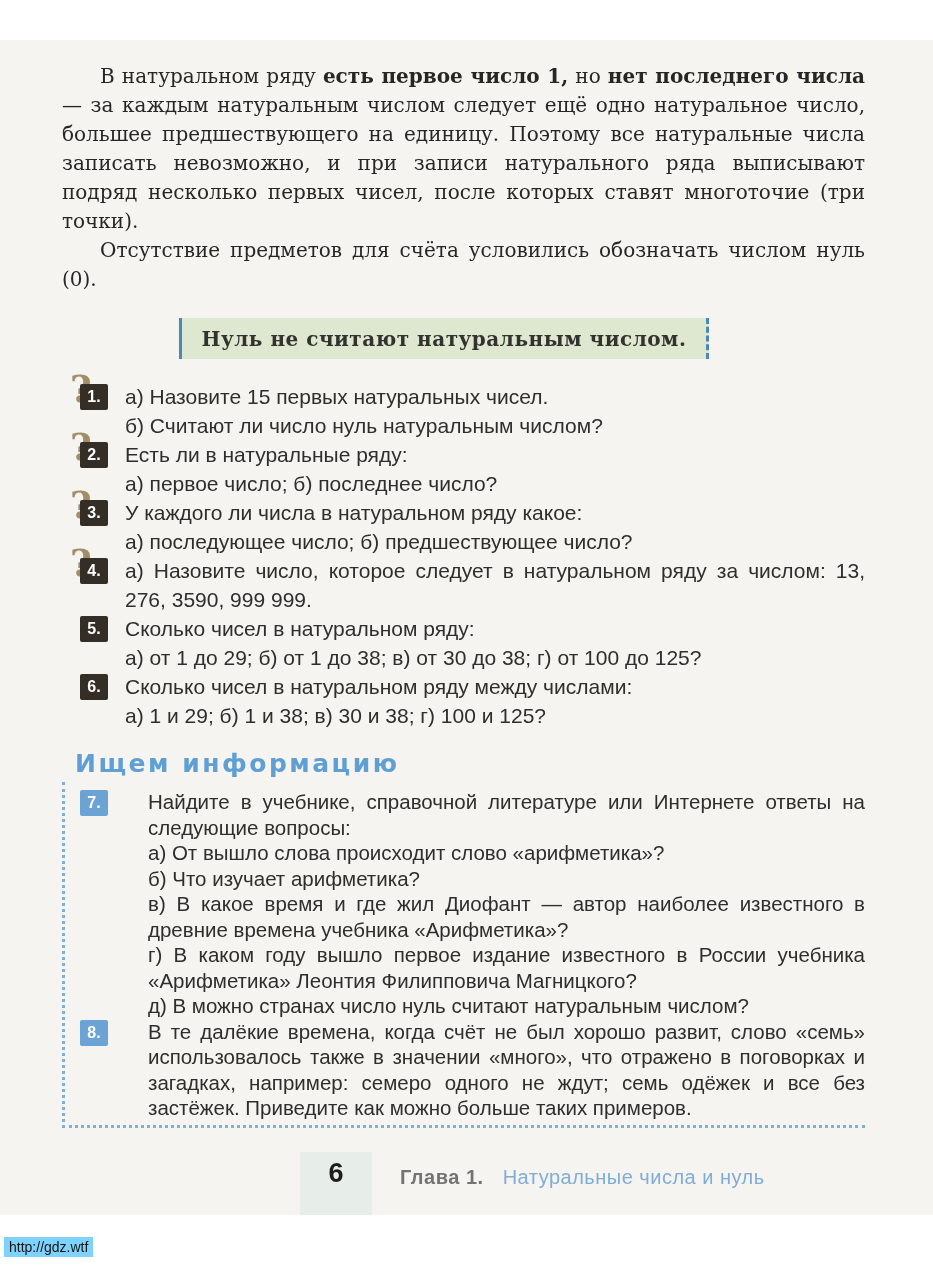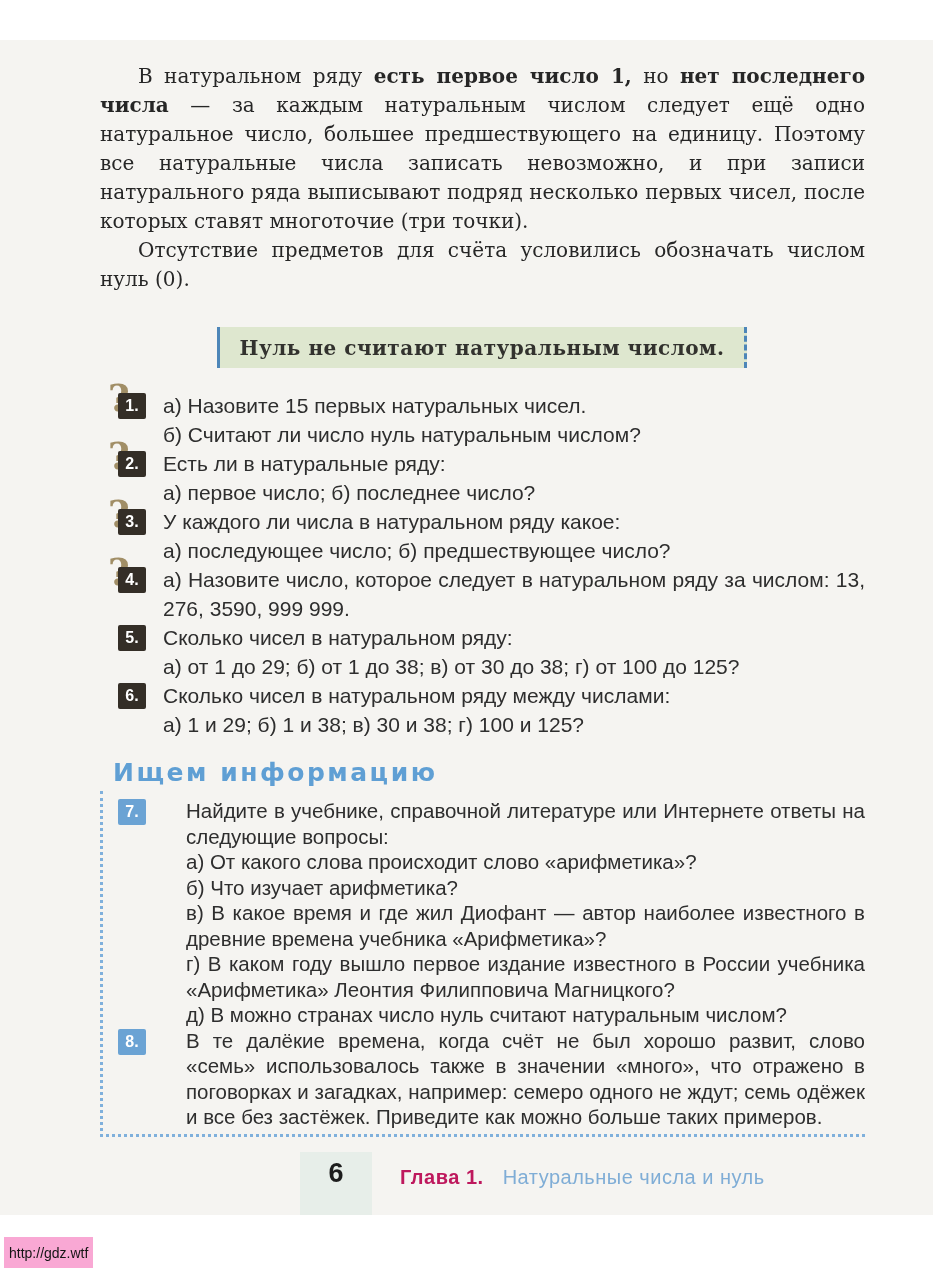--- a/index.html
+++ b/index.html
@@ -10,37 +10,37 @@
     overflow:hidden;
     font-family:"Liberation Sans",sans-serif;
     -webkit-font-smoothing:antialiased;
   }
   .scan-page{
     position:absolute;top:40px;left:0;
     width:933px;height:1175px;
     background:#f5f4f1;
   }
   .content{
-    padding:22px 68px 0 100px;
+    padding:22px 68px 0 62px;
     color:#2b2b2b;
   }
   
   .intro p{
     margin:0;
     font-family:"DejaVu Serif","Liberation Serif",serif;
     font-size:20px;
     line-height:29px;
     text-align:justify;
     text-indent:38px;
     color:#262626;
   }
   .intro .b{font-weight:bold;}
   
   .rule-box{
-    margin:33px 0 0 117px;
+    margin:24px 0 0 117px;
     width:530px;height:41px;
     background:#dee7cf;
     border-left:3px solid #4d86b8;
     border-right:3px dashed #4d86b8;
     display:flex;align-items:center;justify-content:center;
     box-sizing:border-box;
   }
   .rule-box span{
     font-family:"DejaVu Serif","Liberation Serif",serif;
     font-weight:bold;font-size:20px;color:#32322e;
@@ -108,29 +108,29 @@
   }
   .page-num-box span{
     margin-top:6px;
     font-weight:bold;font-size:27px;color:#1d1d1d;
   }
   .chapter{
     position:absolute;left:400px;top:14px;
     font-size:20px;letter-spacing:.5px;
     white-space:nowrap;
   }
-  .chapter .label{font-weight:bold;color:#be185d;}
+  .chapter .label{font-weight:bold;color:#737373;}
   .chapter .title{color:#7fadd6;margin-left:13px;}
   
   .watermark{
     position:absolute;left:4px;top:1237px;
-    background:#f9a8d4;
+    background:#7dd3fc;
     color:#141414;
     font-size:14px;
-    padding:8px 5px;
+    padding:2px 5px;
   }
 </style>
 </head>
 <body>
 
 <div class="scan-page">
   <div class="content">
 
     <div class="intro">
       <p id="intro-p1"><span>В натуральном ряду </span><span class="b">есть первое число 1,</span><span> но </span><span class="b">нет последнего числа</span><span> — за каждым натуральным числом следует ещё одно натуральное число, большее предшествующего на единицу. Поэтому все натуральные числа записать невозможно, и при записи натурального ряда выписывают подряд несколько первых чисел, после которых ставят многоточие (три точки).</span></p>
@@ -211,21 +211,21 @@
     <div class="info-heading">Ищем информацию</div>
 
     <div class="info-wrap" id="questions-info">
   <div class="q-row">
     <div class="badge-col">
 
       <span class="badge blue">7.</span>
     </div>
     <div class="q-text">
             <p>Найдите в учебнике, справочной литературе или Интернете ответы на следующие вопросы:</p>
-            <p>а) От какого слова происходит слово «арифметика»?</p>
+            <p>а) От вышло слова происходит слово «арифметика»?</p>
             <p>б) Что изучает арифметика?</p>
             <p>в) В какое время и где жил Диофант — автор наиболее известного в древние времена учебника «Арифметика»?</p>
             <p>г) В каком году вышло первое издание известного в России учебника «Арифметика» Леонтия Филипповича Магницкого?</p>
             <p>д) В можно странах число нуль считают натуральным числом?</p>
           </div>
   </div>
 
   <div class="q-row">
     <div class="badge-col">
 

